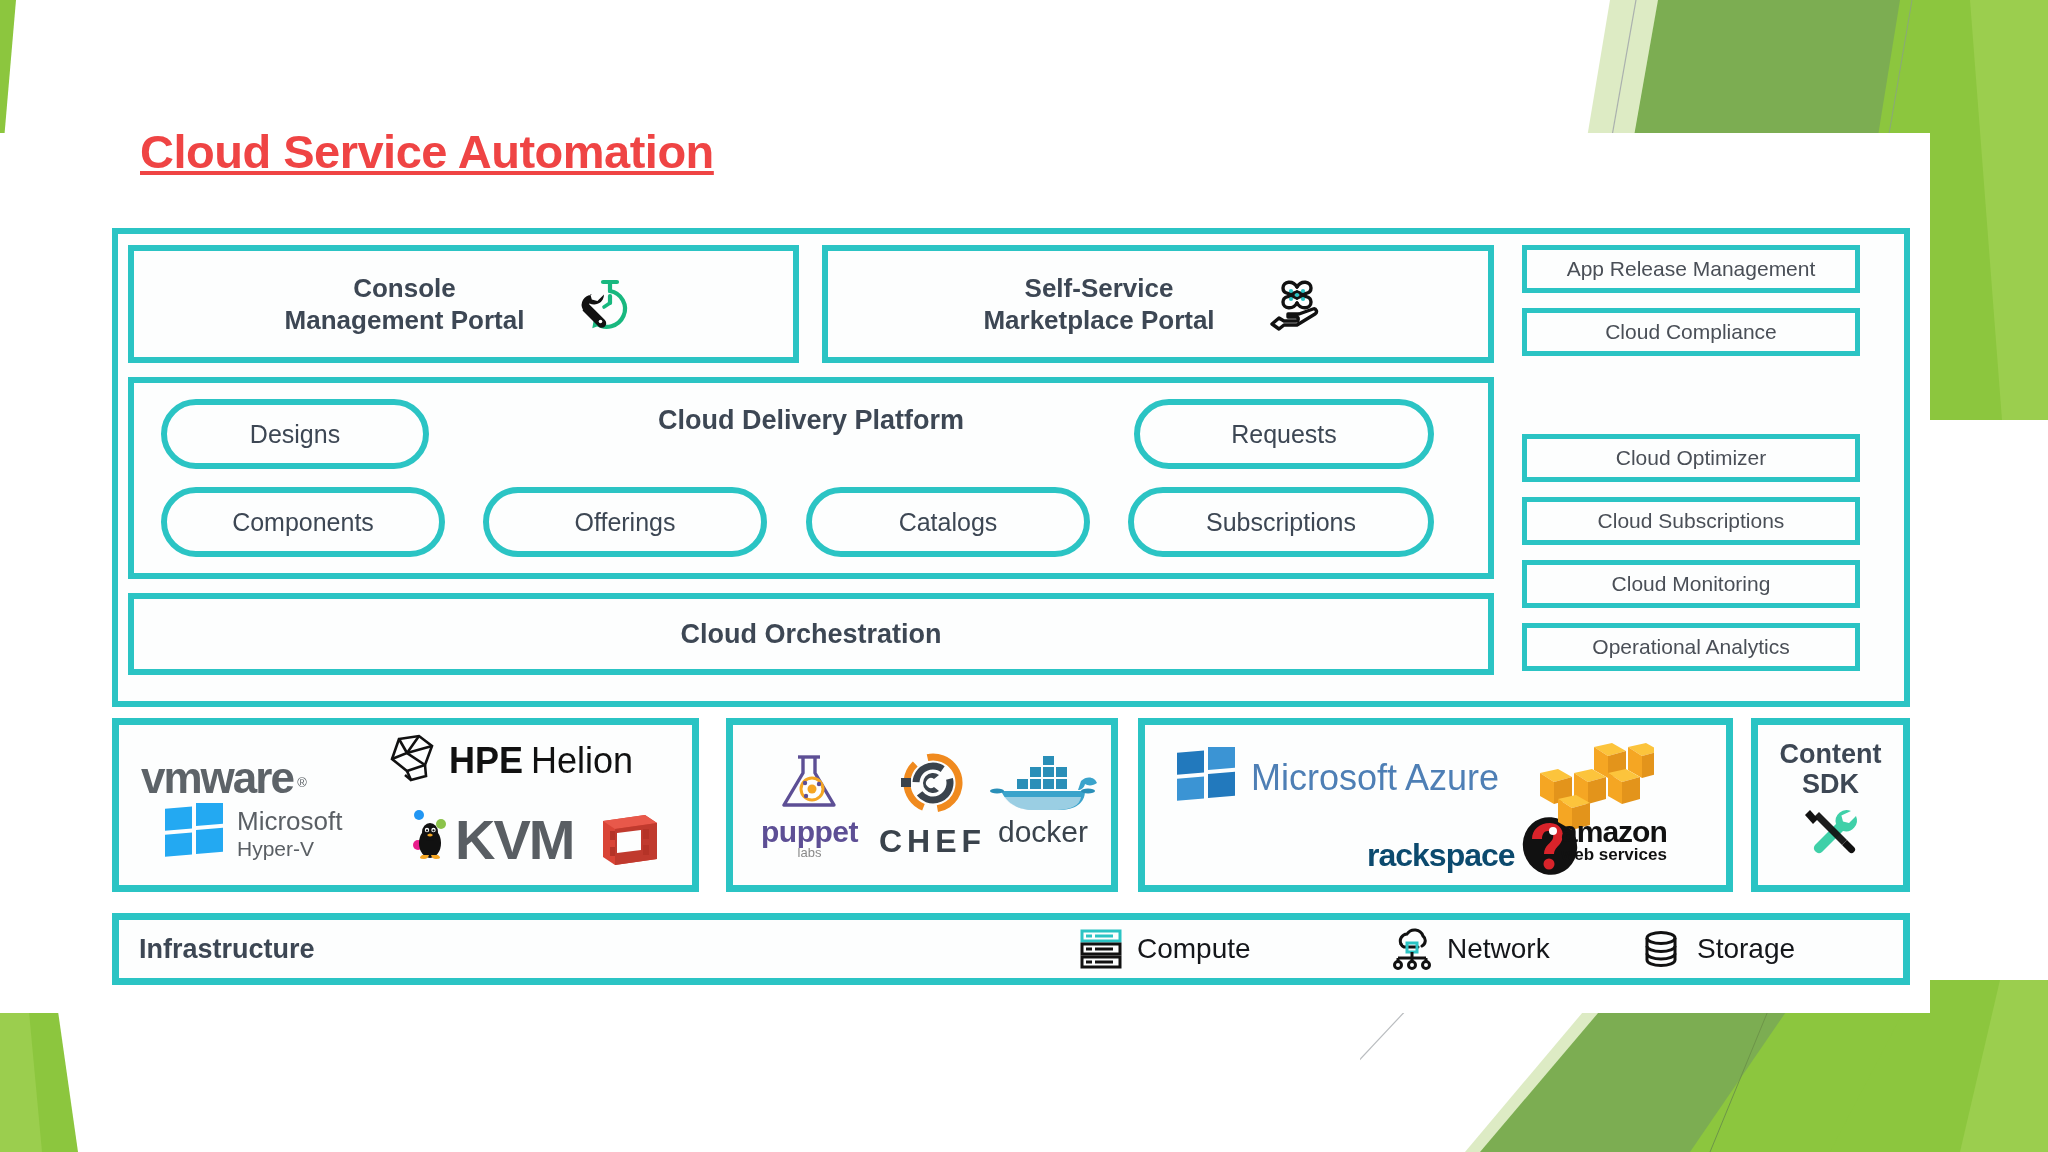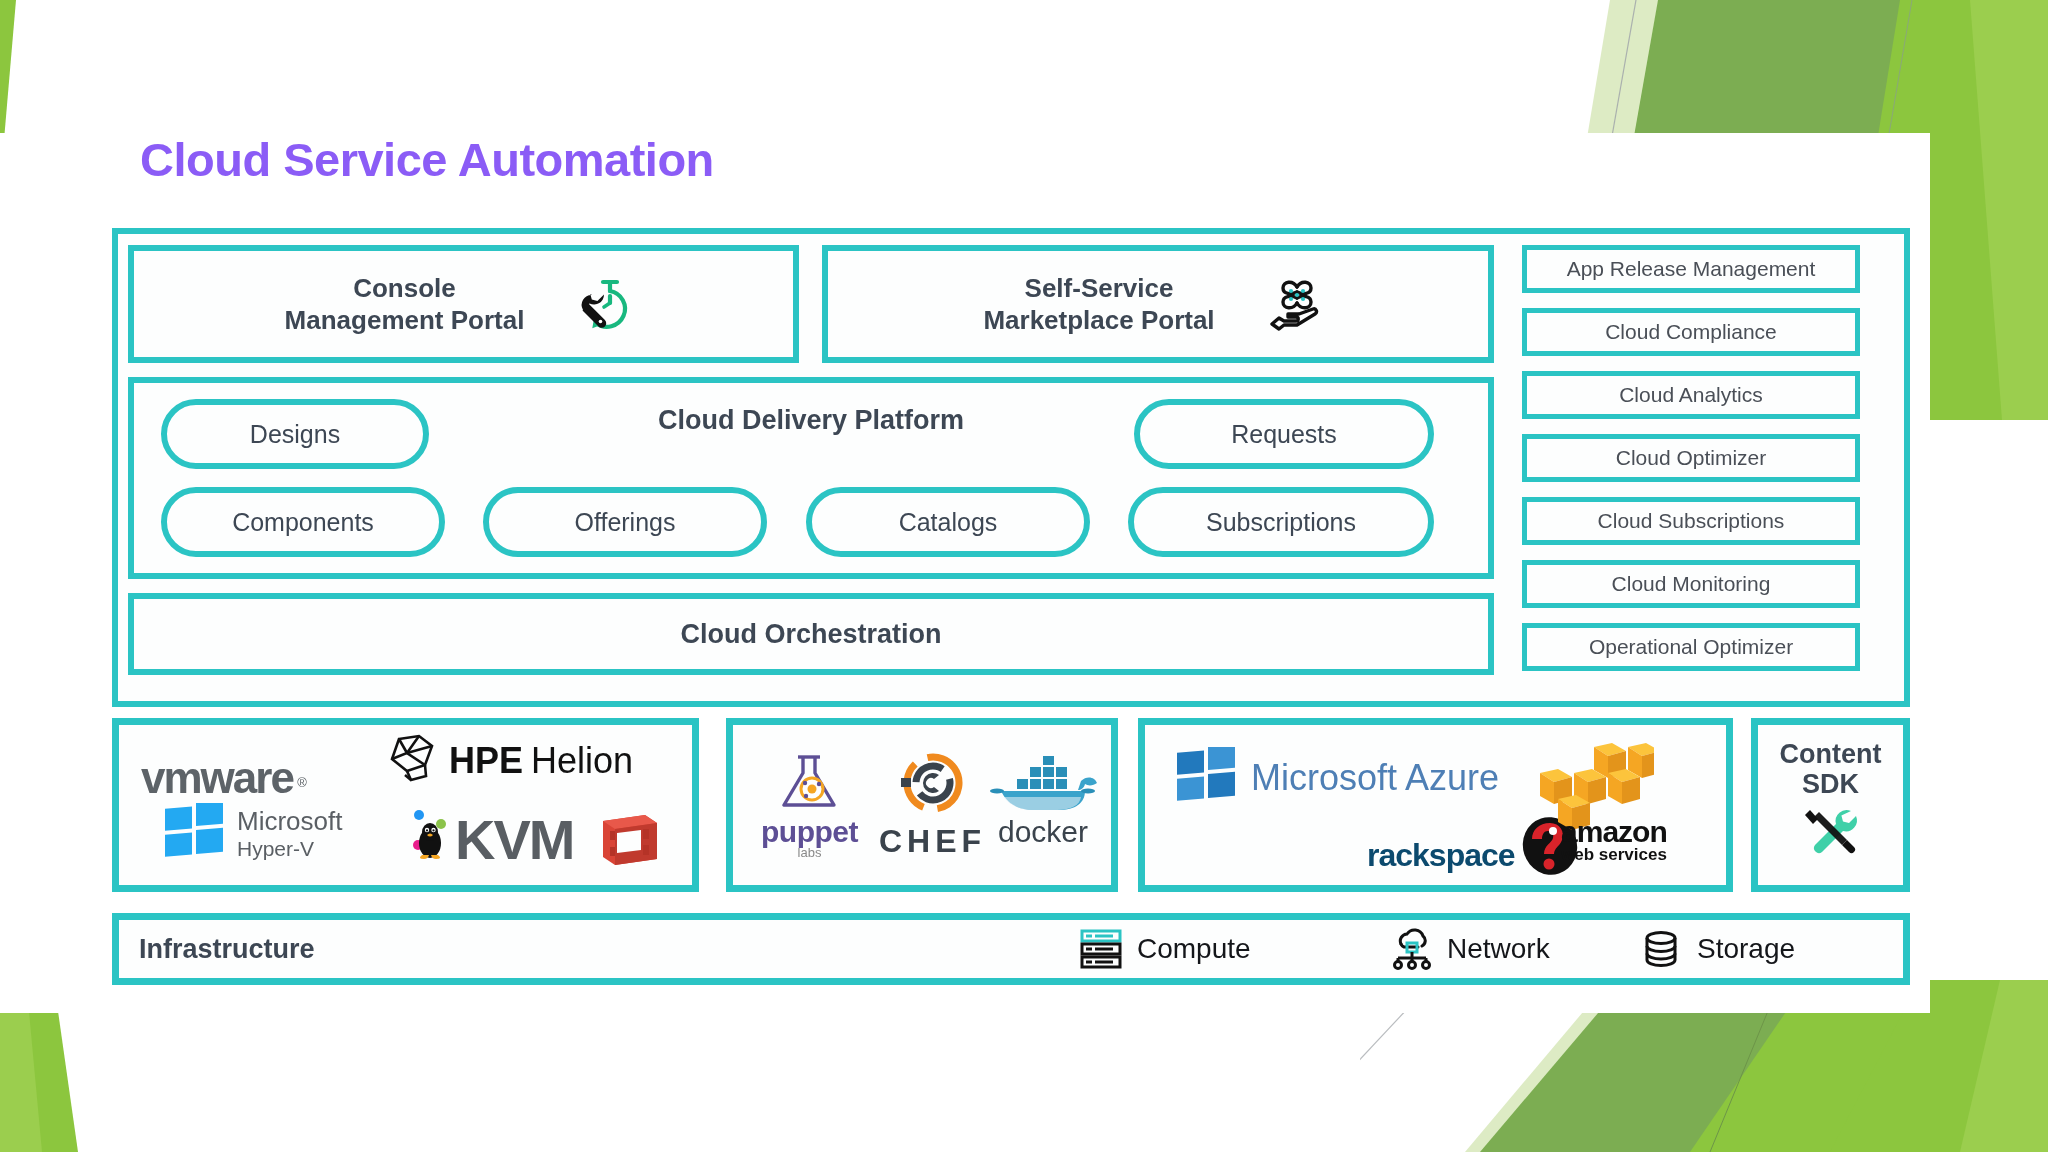--- a/index.html
+++ b/index.html
@@ -20,27 +20,28 @@
     position: absolute;
     left: 0px; top: 133px;
     width: 1930px; height: 880px;
     background: #ffffff;
     z-index: 5;
   }
 
   
   #title {
     position: absolute;
-    left: 140px; top: 132px;
+    left: 140px; top: 124px;
     font-size: 47px;
     font-weight: bold;
-    color: #8b5cf6;
+    color: #ef4444;
     letter-spacing: -0.5px;
     white-space: nowrap;
     z-index: 10;
+    text-decoration: underline;
   }
 
   
   .tealbox {
     border: 6px solid #2bc4c4;
     background: #fdfefe;
   }
 
   
   #outer {
@@ -262,25 +263,24 @@
       <div class="pill" id="pill-offerings">Offerings</div>
       <div class="pill" id="pill-catalogs">Catalogs</div>
       <div class="pill" id="pill-subscriptions">Subscriptions</div>
     </div>
 
     <div id="orch">Cloud Orchestration</div>
 
     <div id="sidebar">
       <div class="sbitem" style="top:0px">App Release Management</div>
       <div class="sbitem" style="top:63px">Cloud Compliance</div>
-      <div class="sbitem" style="top:126px">Cloud Analytics</div>
       <div class="sbitem" style="top:189px">Cloud Optimizer</div>
       <div class="sbitem" style="top:252px">Cloud Subscriptions</div>
       <div class="sbitem" style="top:315px">Cloud Monitoring</div>
-      <div class="sbitem" style="top:378px">Operational Optimizer</div>
+      <div class="sbitem" style="top:378px">Operational Analytics</div>
     </div>
   </div>
 
   <div class="vgroup" id="vg-hypervisors">
 
     <div class="logo" style="left:22px; top:28px;">
       <span class="logo-text" style="font-size:44px; font-weight:bold; color:#5d6368; letter-spacing:-2px;">vmware</span>
       <span style="font-size:13px; color:#5d6368; vertical-align:super;">®</span>
     </div>
 

